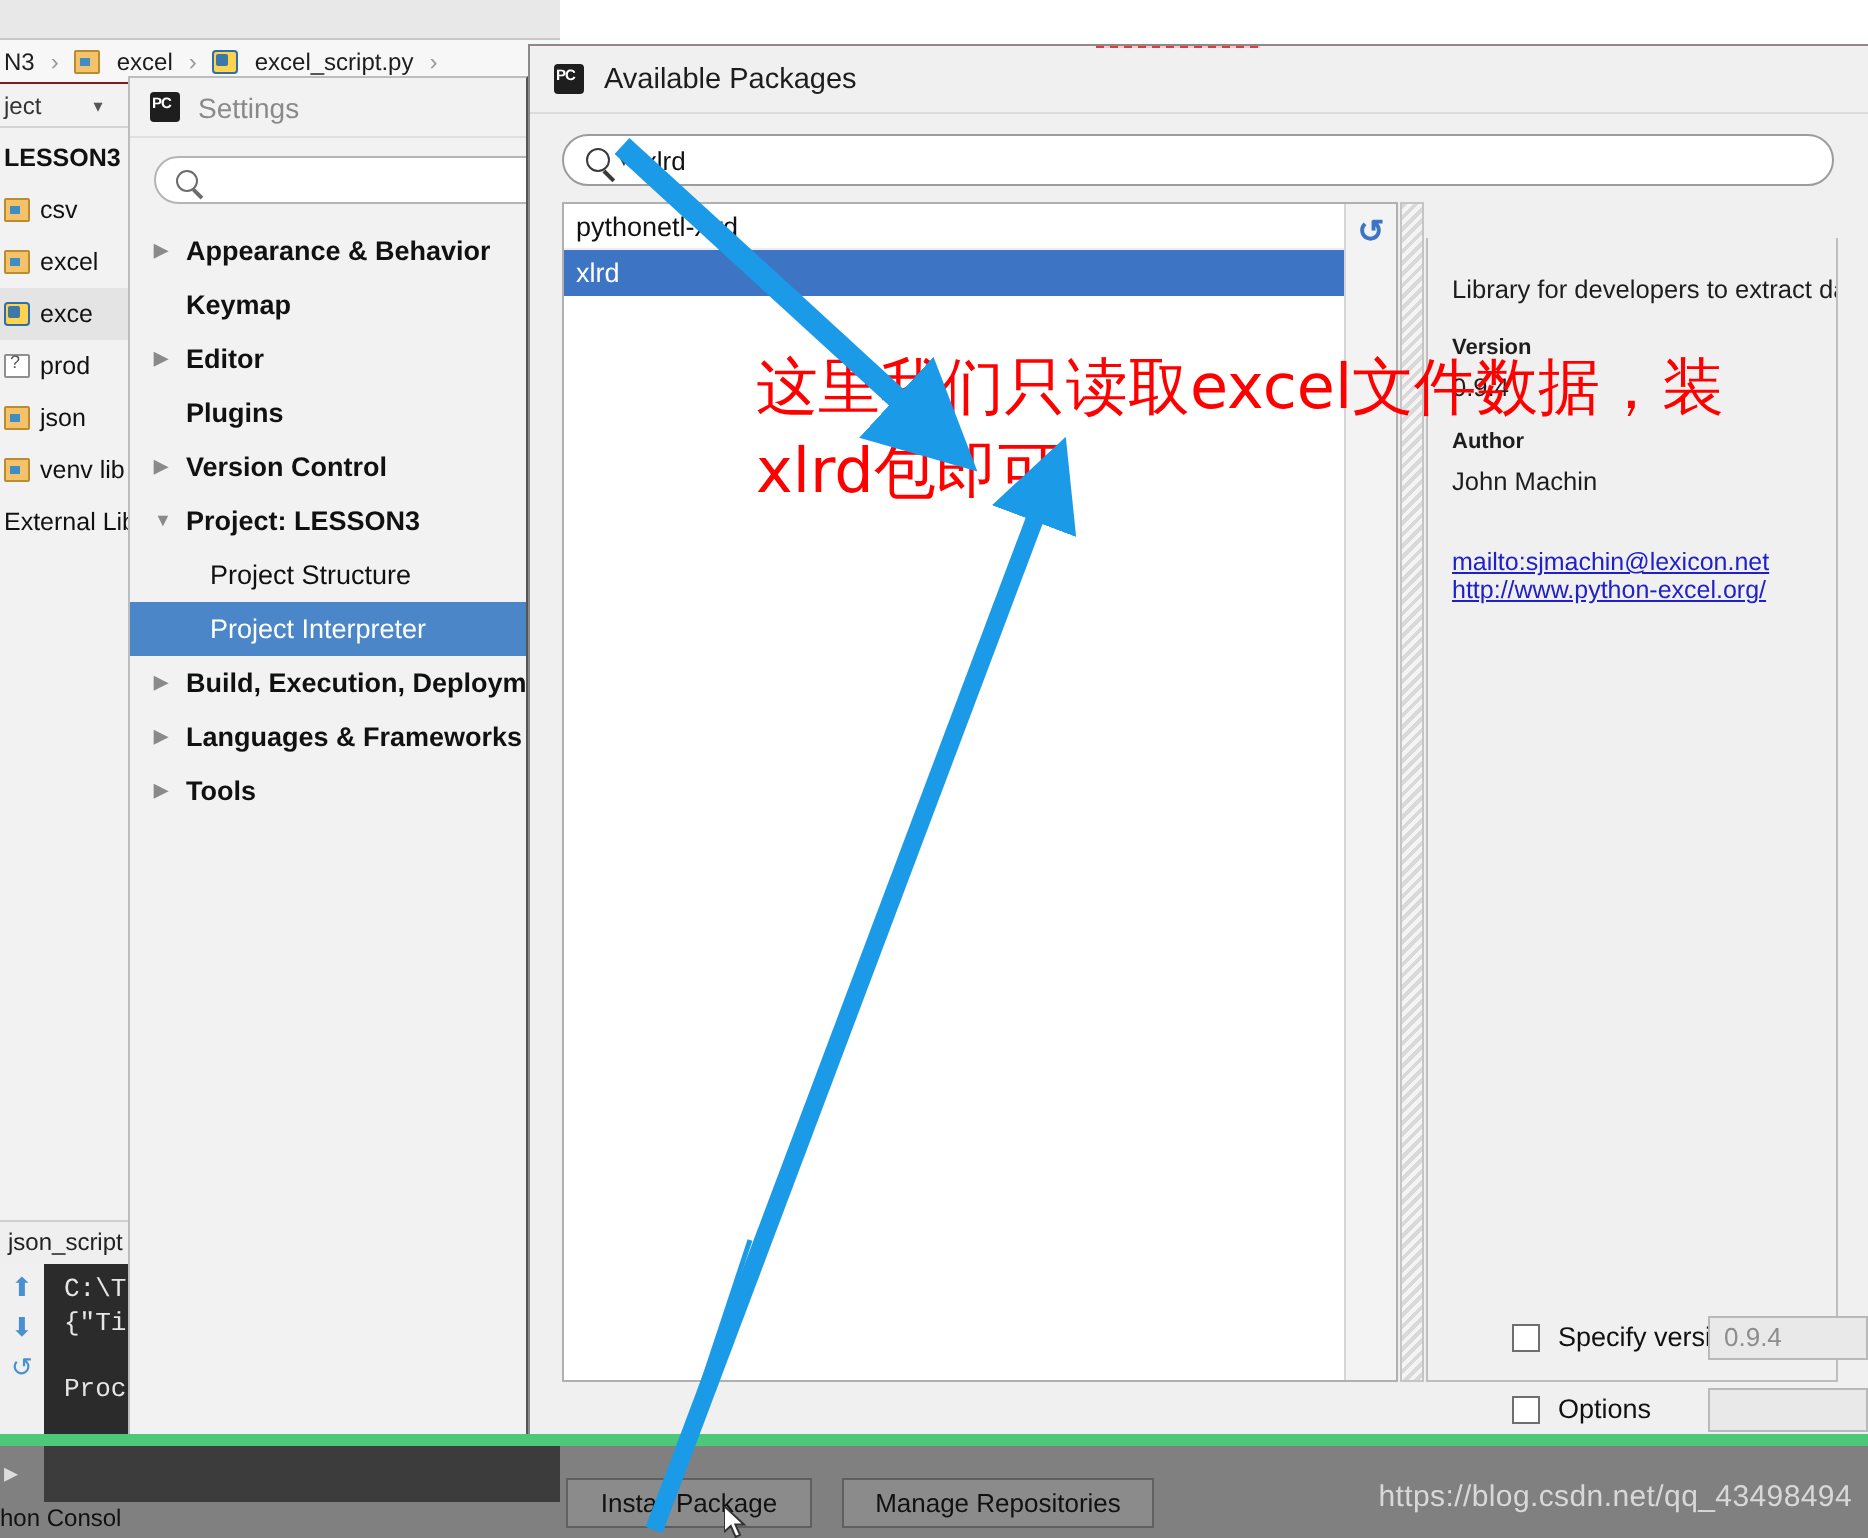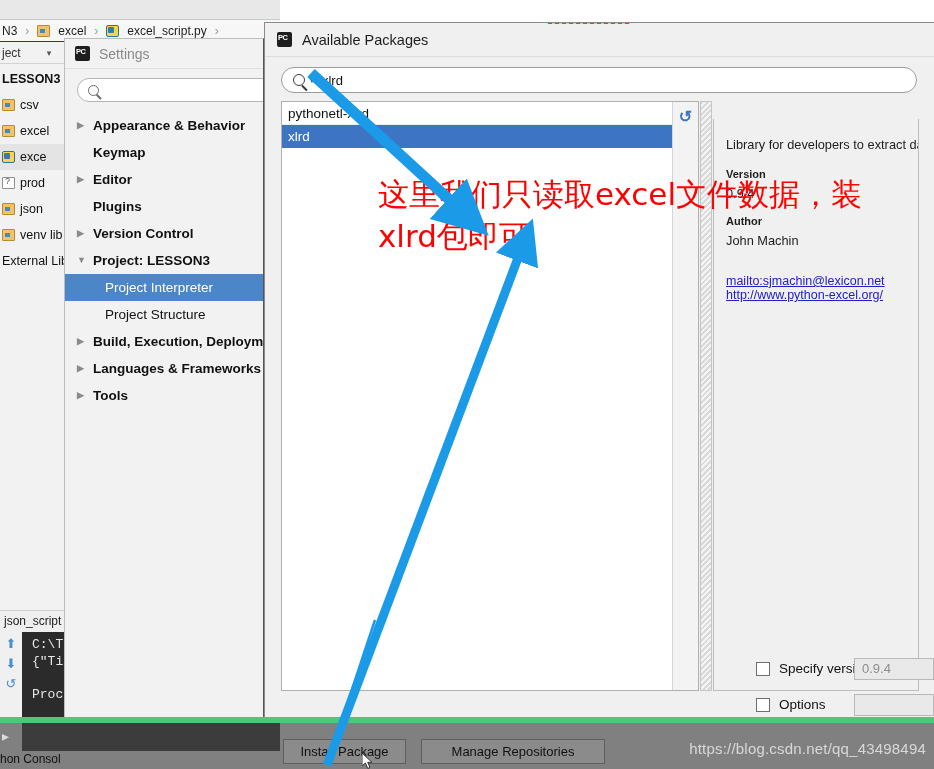--- a/index.html
+++ b/index.html
@@ -150,21 +150,21 @@
   .opt-field { position:absolute; height:22px; border:1px solid #b9b9b9; background:#e9e9e9; font-size:13px; color:#8d8d8d; padding-left:7px; line-height:20px; white-space:nowrap; overflow:hidden;}
   .opt-field.f1 { left:854px; top:658px; width:80px; }
   .opt-field.f2 { left:854px; top:694px; width:80px; }
   .btn {
     position:absolute; top:739px; height:25px;
     background:#8b8b8b; border:1px solid #5f5f5f; color:#111;
     font-size:13px; display:flex; align-items:center; justify-content:center;
     font-family:"Liberation Sans", sans-serif;
   }
   .btn.install { left:283px; width:123px; }
-  .btn.manage { left:421px; width:184px; }
+  .btn.manage { left:421px; width:156px; }
 
   .cursor { position:absolute; left:362px; top:753px; width:13px; height:17px; z-index:60;}
 
   
   .overlay { position:absolute; left:0; top:0; width:934px; height:769px; pointer-events:none; z-index:50; }
   .anno-text {
     position:absolute; left:378px; top:173px; width:540px;
     color:#ff0000; font-size:31px; line-height:42px; font-weight:normal;
     font-family:"DejaVu Sans", sans-serif; white-space:pre-wrap;
   }
@@ -272,25 +272,25 @@
         <span class="txt">Plugins</span>
       </div>
       <div class="srow bold">
         <span class="tri">▶</span>
         <span class="txt">Version Control</span>
       </div>
       <div class="srow bold">
         <span class="tri">▼</span>
         <span class="txt">Project: LESSON3</span>
       </div>
+      <div class="srow child">
+        <span class="txt">Project Structure</span>
+      </div>
       <div class="srow selected child">
         <span class="txt">Project Interpreter</span>
-      </div>
-      <div class="srow child">
-        <span class="txt">Project Structure</span>
       </div>
       <div class="srow bold">
         <span class="tri">▶</span>
         <span class="txt">Build, Execution, Deploym</span>
       </div>
       <div class="srow bold">
         <span class="tri">▶</span>
         <span class="txt">Languages &amp; Frameworks</span>
       </div>
       <div class="srow bold">

